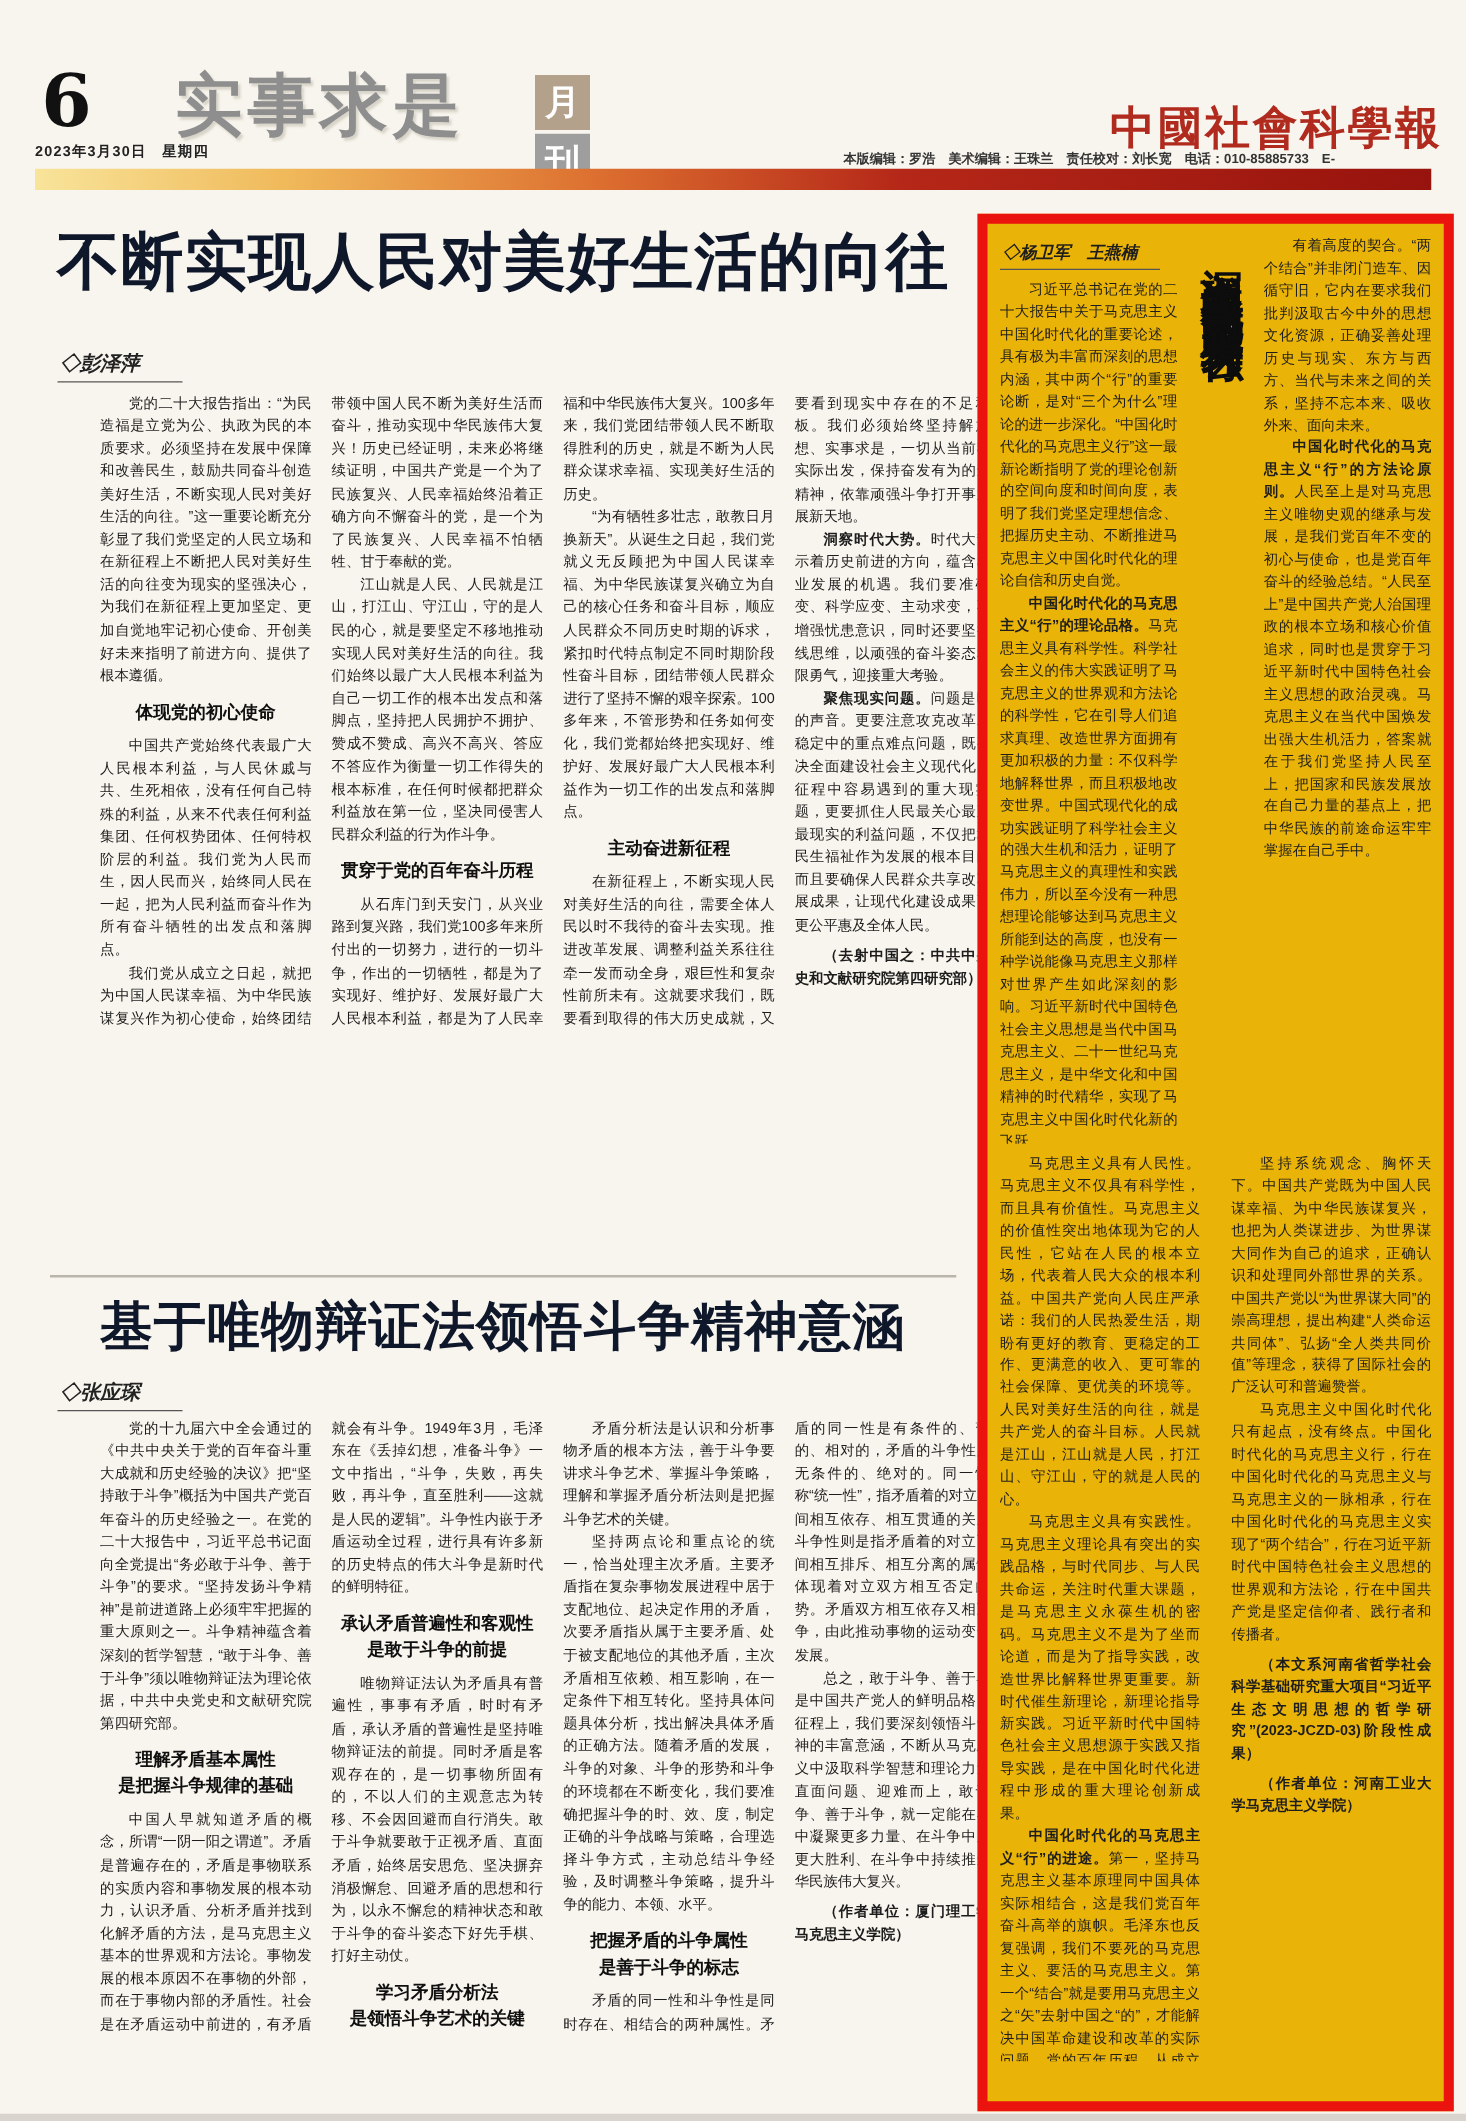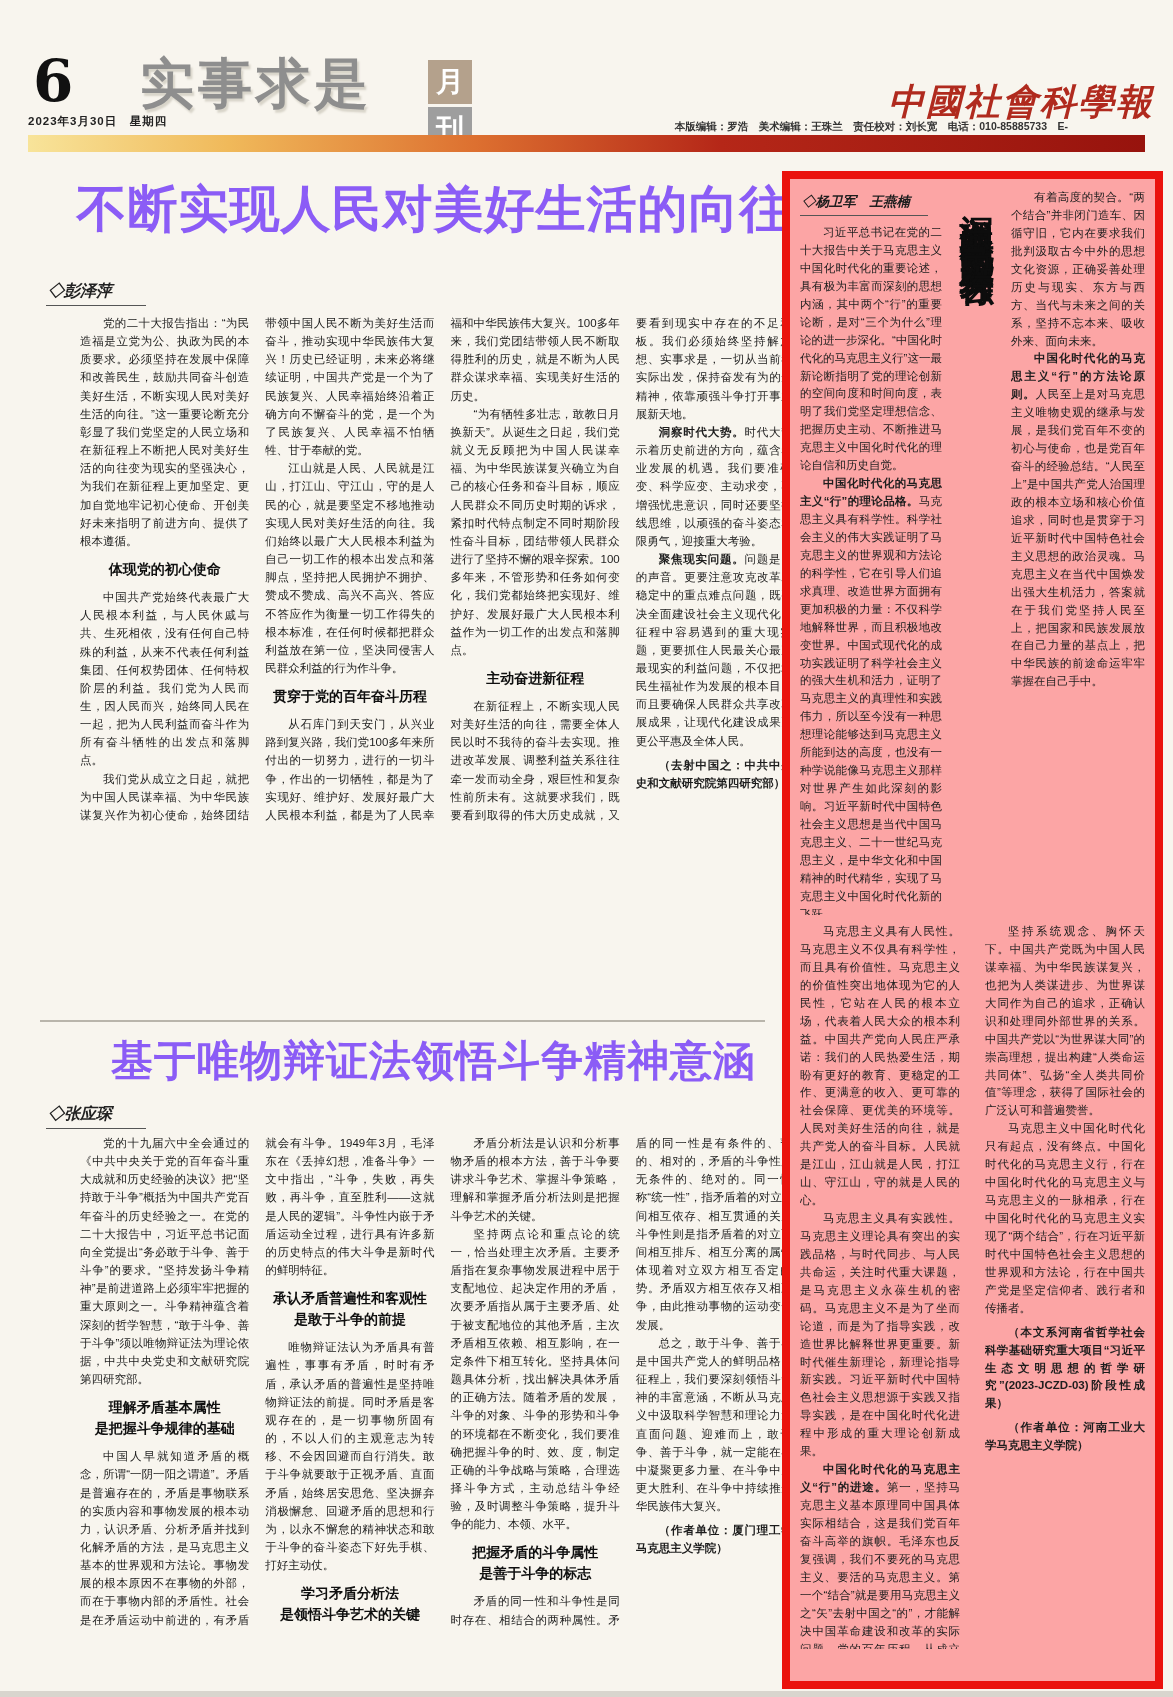--- a/index.html
+++ b/index.html
@@ -10,42 +10,42 @@
            font-size:58px;font-weight:bold;line-height:1;color:#111;}
   .dateline{position:absolute;left:28px;top:114px;font-size:11.5px;font-weight:bold;color:#222;letter-spacing:1px;}
   .secttitle{position:absolute;left:140px;top:56px;font-family:"DejaVu Serif",serif;
              font-size:54px;font-weight:bold;color:#8e8e8e;letter-spacing:4px;line-height:1;
              text-shadow:2px 3px 2px #d8d4c9;}
   .badge{position:absolute;left:428px;width:44px;height:44px;color:#fff;font-size:28px;font-weight:bold;
          display:flex;align-items:center;justify-content:center;font-family:"DejaVu Serif",serif;}
   .badge.m{top:60px;background:#b4a18c;}
   .badge.k{top:107px;background:#9e9e9e;}
   .papername{position:absolute;left:888px;top:78px;font-family:"DejaVu Serif",serif;
-             font-size:36px;font-weight:bold;color:#b02a1e;letter-spacing:2px;font-style:italic;}
+             font-size:36px;font-weight:bold;color:#b02a1e;letter-spacing:2px;}
   .staffline{position:absolute;left:560px;top:120px;width:508px;text-align:right;
              font-size:10.5px;color:#333;font-weight:bold;}
   .mastbar{position:absolute;left:28px;top:135px;width:1117px;height:17px;
            background:linear-gradient(90deg,#f8e49a 0%,#f0b95a 18%,#dd7030 40%,#b52718 62%,#97130d 100%);}
   
-  .headline{position:absolute;text-align:center;font-weight:900;color:#8b5cf6;line-height:1.1;
-            font-family:"Liberation Sans",sans-serif;letter-spacing:1px;margin-left:31px;}
+  .headline{position:absolute;text-align:center;font-weight:900;color:#0f172a;line-height:1.1;
+            font-family:"Liberation Sans",sans-serif;letter-spacing:1px;}
   .byline{position:absolute;font-size:16px;font-style:italic;font-weight:bold;color:#222;
           border-bottom:1.5px solid #555;padding:0 34px 3px 2px;}
   .body{position:absolute;overflow:hidden;font-size:11.5px;line-height:1.58;text-align:justify;color:#1c1c1c;margin-left:40px;}
   .cols4{column-count:4;column-gap:16px;}
   .para{margin:0;text-indent:2em;}
   .para b{font-weight:bold;}
   .subhead{font-weight:bold;text-align:center;font-size:14px;margin:9px 0 8px 0;
            white-space:pre-line;line-height:1.5;color:#0f0f0f;break-inside:avoid;}
   .fn{margin:6px 0 0 0;text-indent:2em;font-weight:bold;}
   .divider{position:absolute;left:40px;top:1020px;width:725px;height:2px;background:#b9b5ab;}
   .pagefoot{position:absolute;left:0;top:1691px;width:1173px;height:6px;background:#d9d5ce;}
   
   .redbox{position:absolute;left:782px;top:171px;width:381px;height:1518px;box-sizing:border-box;
-          border:8px solid #ea130d;background:#fca5a5;padding:10px 10px;}
+          border:8px solid #ea130d;background:#eab308;padding:10px 10px;}
   .rb-top{display:flex;height:726px;overflow:hidden;}
   .rb-colL{width:142px;overflow:hidden;font-size:11.5px;line-height:1.56;text-align:justify;}
   .rb-colR{flex:1;overflow:hidden;font-size:11.5px;line-height:1.56;text-align:justify;}
   .rb-headcol{width:61px;display:flex;align-items:flex-start;justify-content:center;margin:0 4px;}
   .vhead{writing-mode:vertical-rl;text-orientation:upright;font-size:34px;font-weight:900;
          letter-spacing:3px;line-height:1.05;color:#0d0d0d;}
   .rb-byline{display:inline-block;font-size:13.5px;font-style:italic;font-weight:bold;
              border-bottom:1.5px solid #555;padding:2px 18px 3px 2px;margin-bottom:8px;}
   .rb-bottom{display:flex;gap:25px;margin-top:8px;height:726px;overflow:hidden;}
   .rb-bcol{flex:1;overflow:hidden;font-size:11.5px;line-height:1.56;text-align:justify;}

